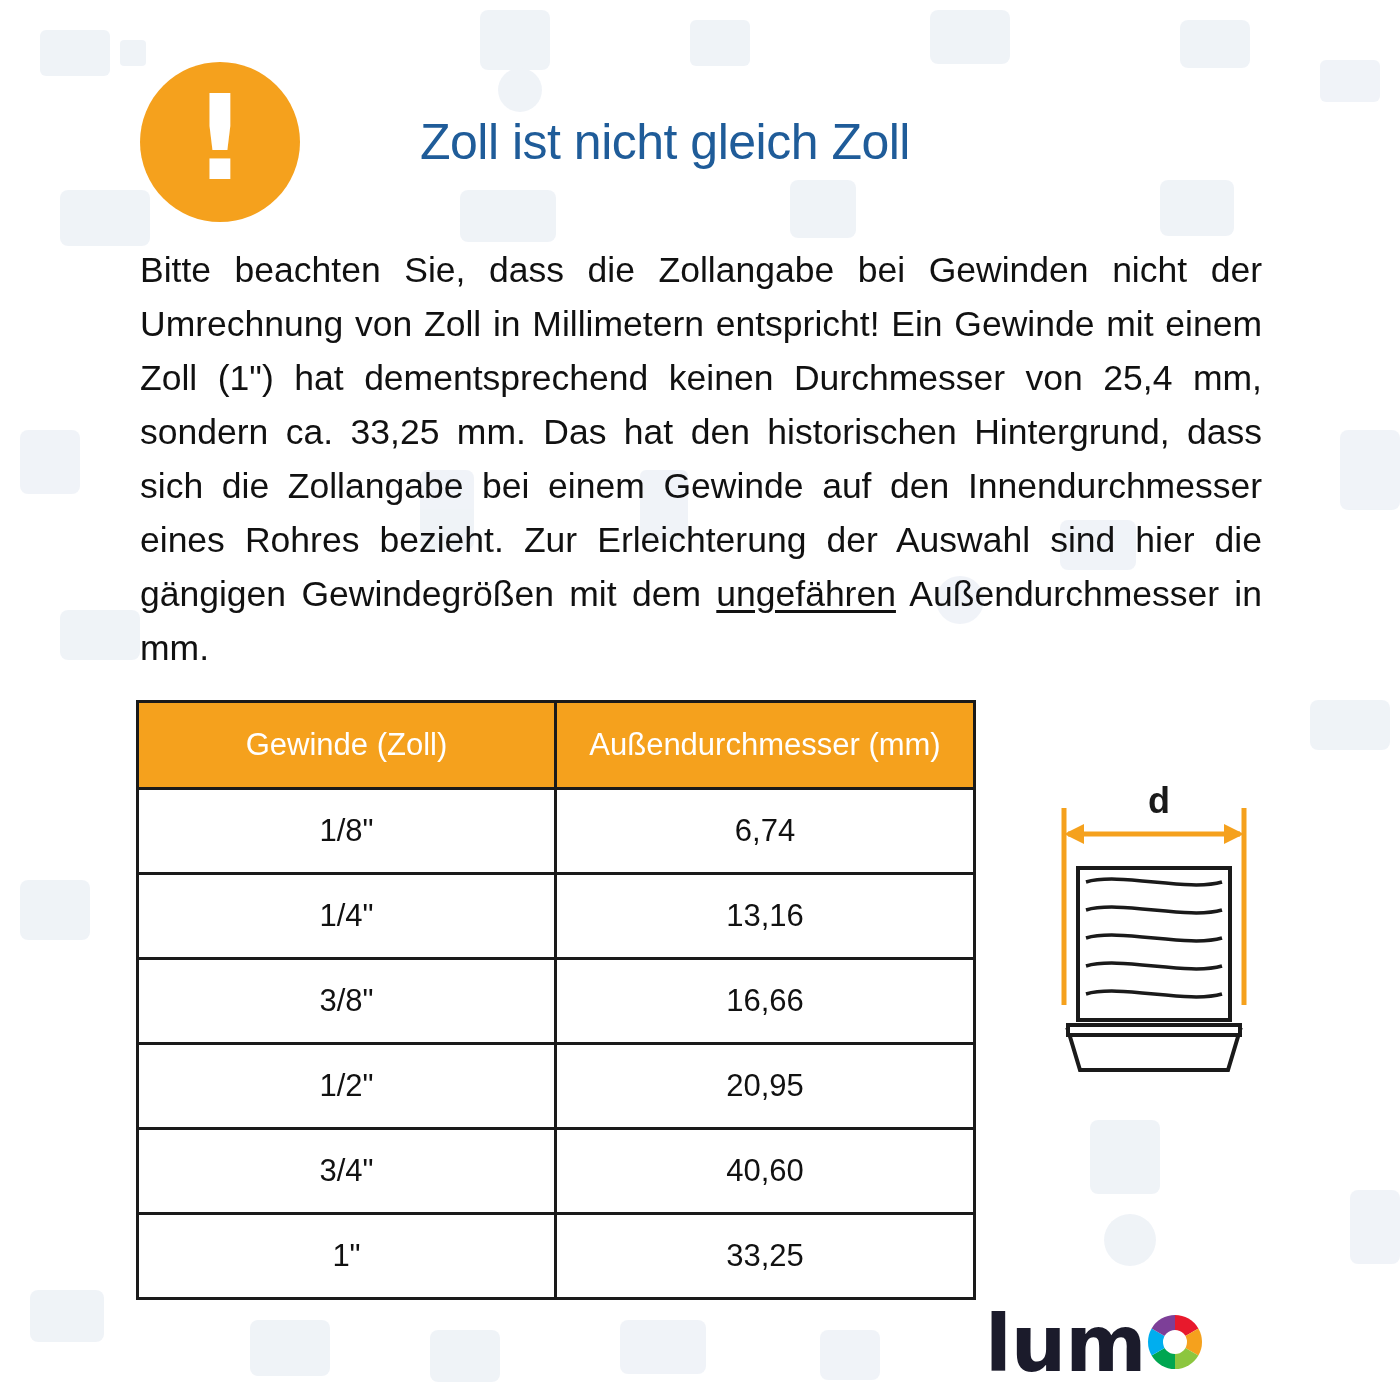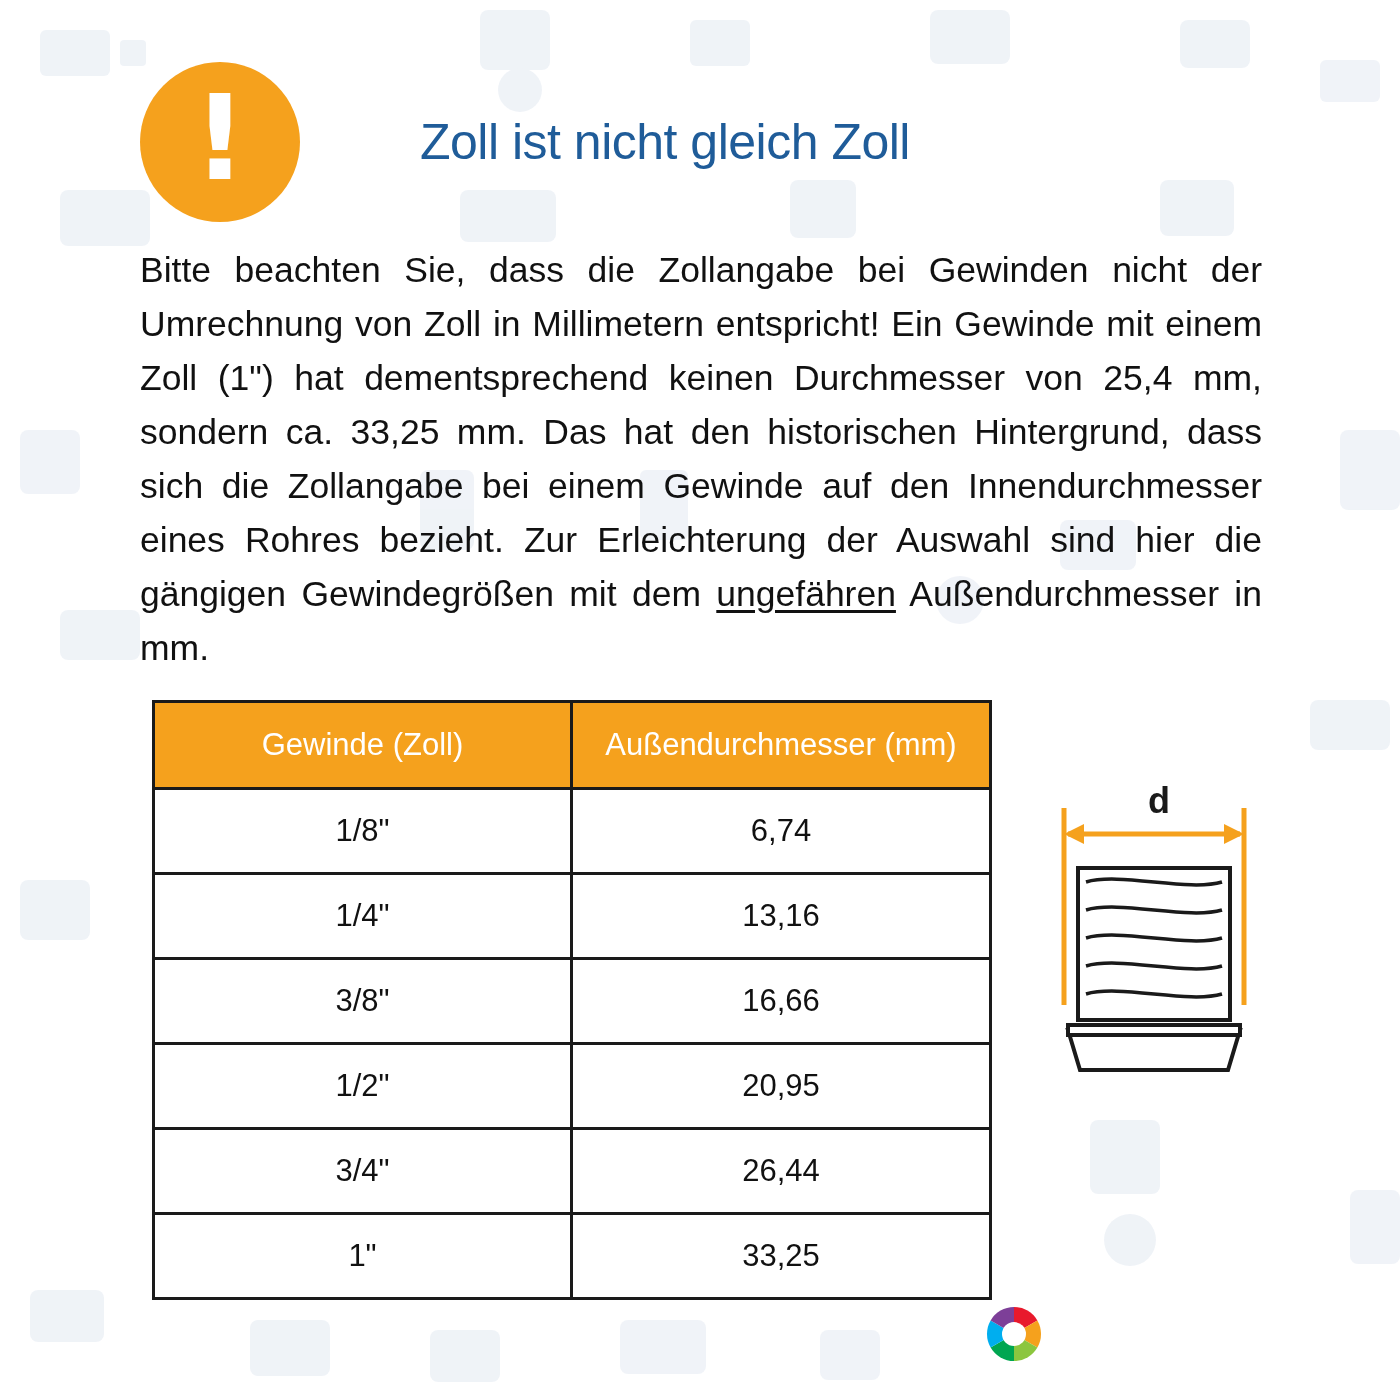--- a/index.html
+++ b/index.html
@@ -77,21 +77,21 @@
     text-justify: inter-word;
   }
   .body-text u {
     text-decoration: underline;
     text-underline-offset: 4px;
   }
 
   
   .table {
     position: absolute;
-    left: 152px;
+    left: 136px;
     top: 700px;
     width: 840px;
     border-collapse: collapse;
     table-layout: fixed;
   }
   .table th, .table td {
     border: 3px solid #1a1a1a;
     text-align: center;
     font-size: 31px;
     color: #111111;
@@ -224,21 +224,21 @@
       <tr>
         <td>3/8"</td>
         <td>16,66</td>
       </tr>
       <tr>
         <td>1/2"</td>
         <td>20,95</td>
       </tr>
       <tr>
         <td>3/4"</td>
-        <td>26,44</td>
+        <td>40,60</td>
       </tr>
       <tr>
         <td>1"</td>
         <td>33,25</td>
       </tr>
     </tbody>
   </table>
 
   <div class="diagram">
     <div class="dim-label">d</div>
@@ -267,20 +267,21 @@
         <path d="M46 196 C 80 186, 148 206, 182 196"></path>
         <path d="M46 224 C 80 214, 148 234, 182 224"></path>
       </g>
       <g stroke="#1a1a1a" stroke-width="4" fill="none">
         <line x1="38" y1="98" x2="190" y2="98"></line>
       </g>
     </svg>
   </div>
 
   <div class="logo">
+    <span class="logo-text">lum</span>
     <span class="logo-o">
       <svg width="58" height="58" viewBox="0 0 58 58" xmlns="http://www.w3.org/2000/svg">
         <g transform="translate(29,29)">
           <path d="M0 0 L0 -27 A27 27 0 0 1 23.4 -13.5 Z" fill="#e8192c"></path>
           <path d="M0 0 L23.4 -13.5 A27 27 0 0 1 23.4 13.5 Z" fill="#f5a11d"></path>
           <path d="M0 0 L23.4 13.5 A27 27 0 0 1 0 27 Z" fill="#8cc63f"></path>
           <path d="M0 0 L0 27 A27 27 0 0 1 -23.4 13.5 Z" fill="#00a651"></path>
           <path d="M0 0 L-23.4 13.5 A27 27 0 0 1 -23.4 -13.5 Z" fill="#00aeef"></path>
           <path d="M0 0 L-23.4 -13.5 A27 27 0 0 1 0 -27 Z" fill="#7d3f98"></path>
           <circle cx="0" cy="0" r="12" fill="#ffffff"></circle>

